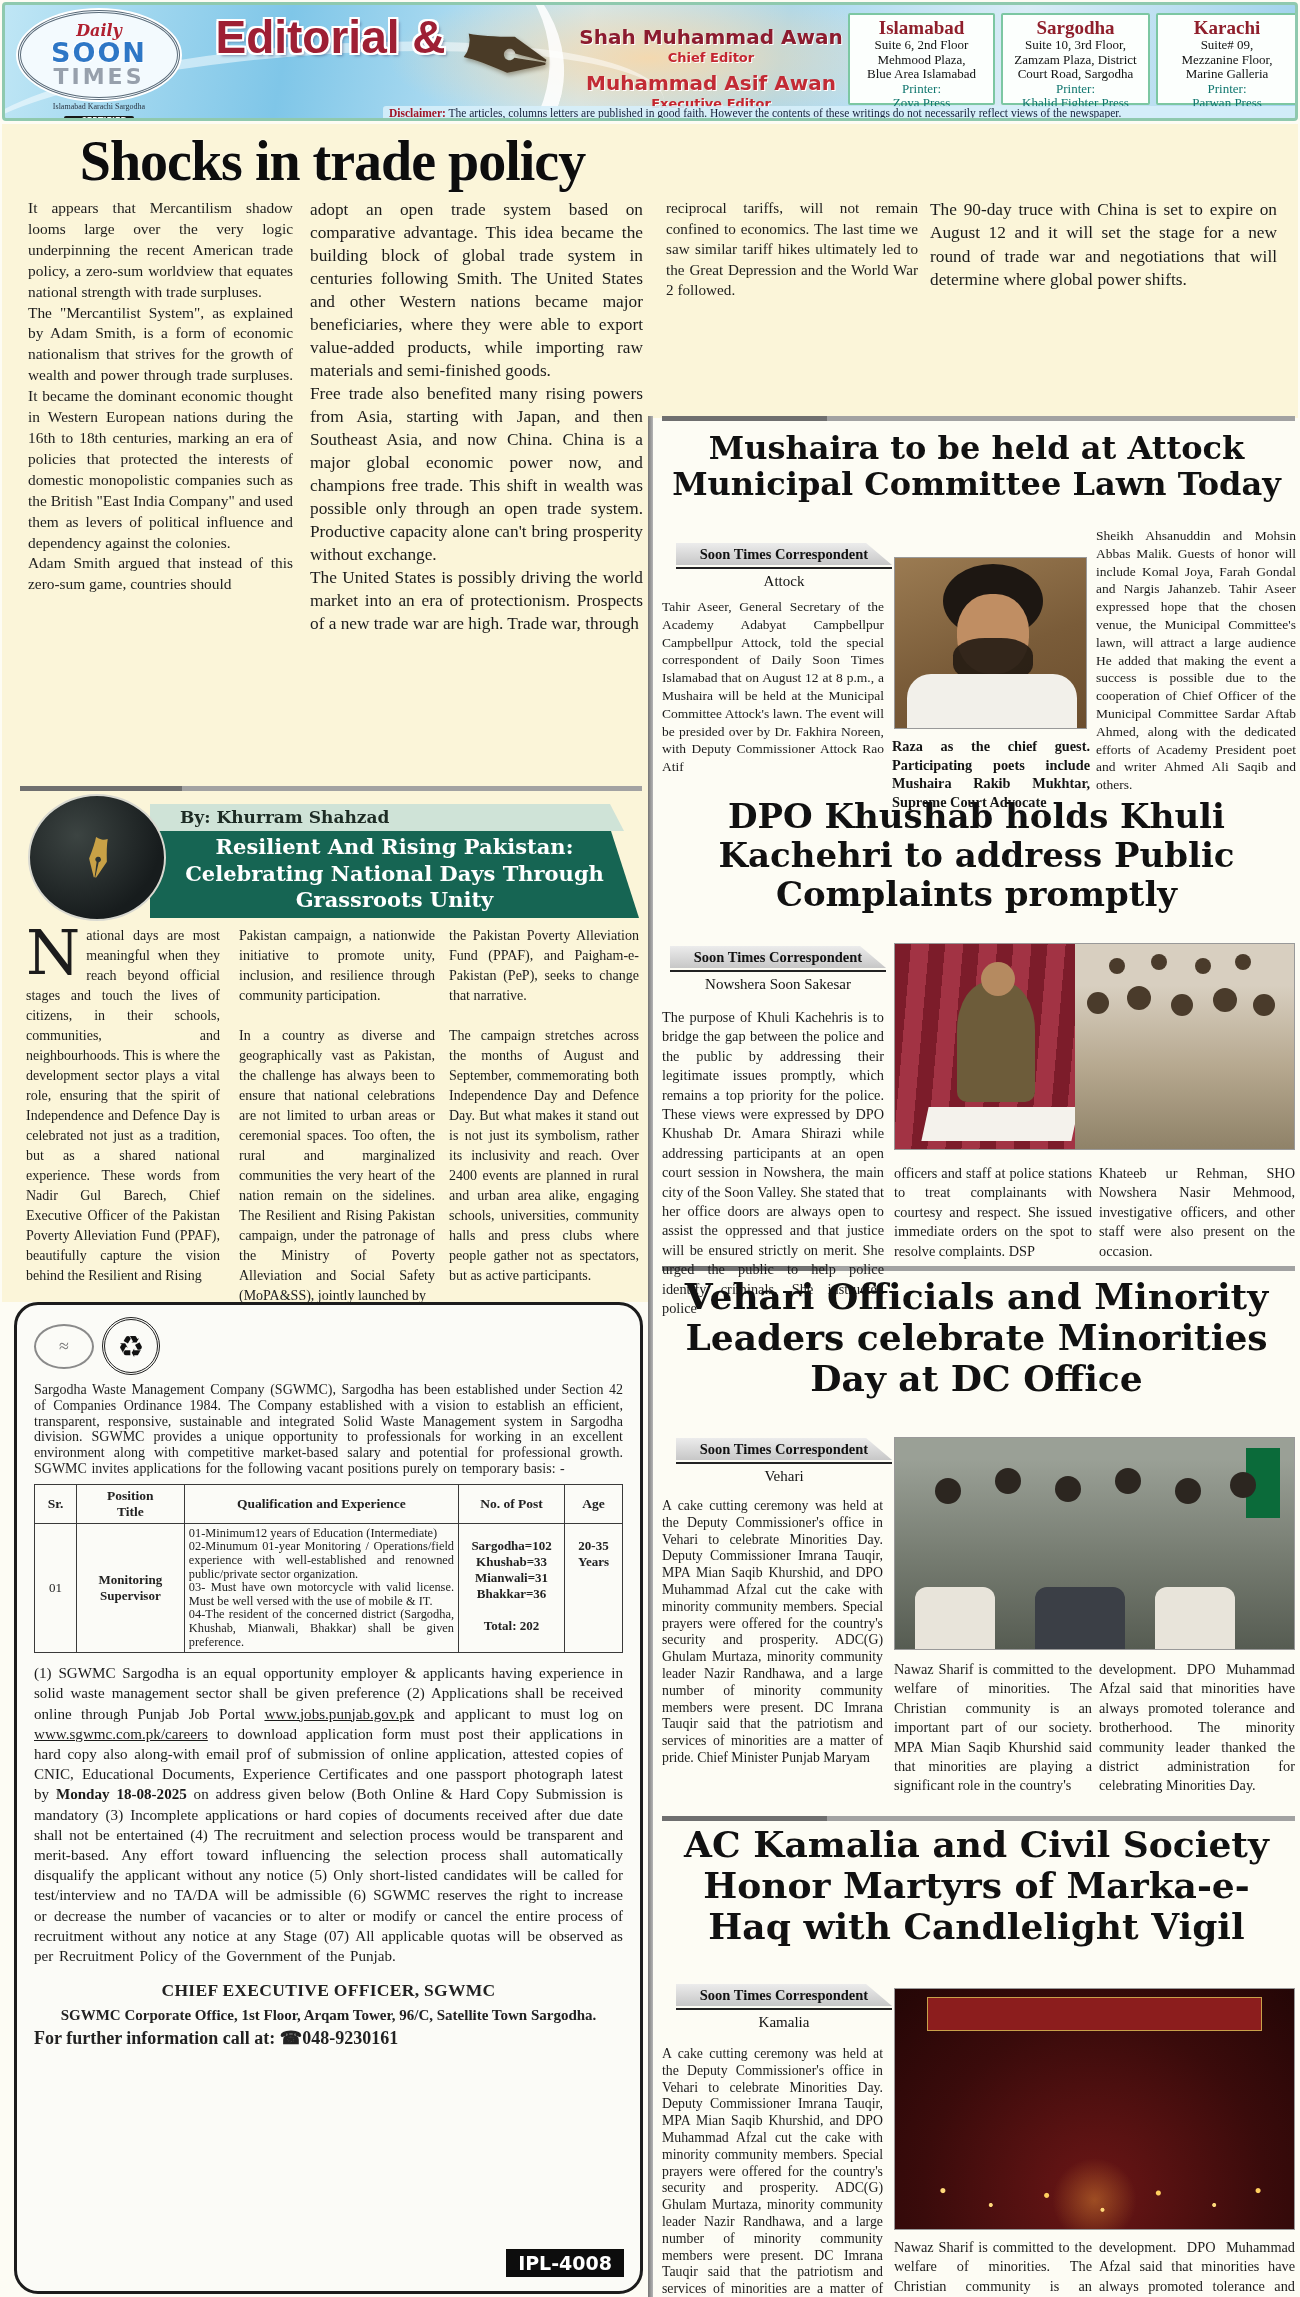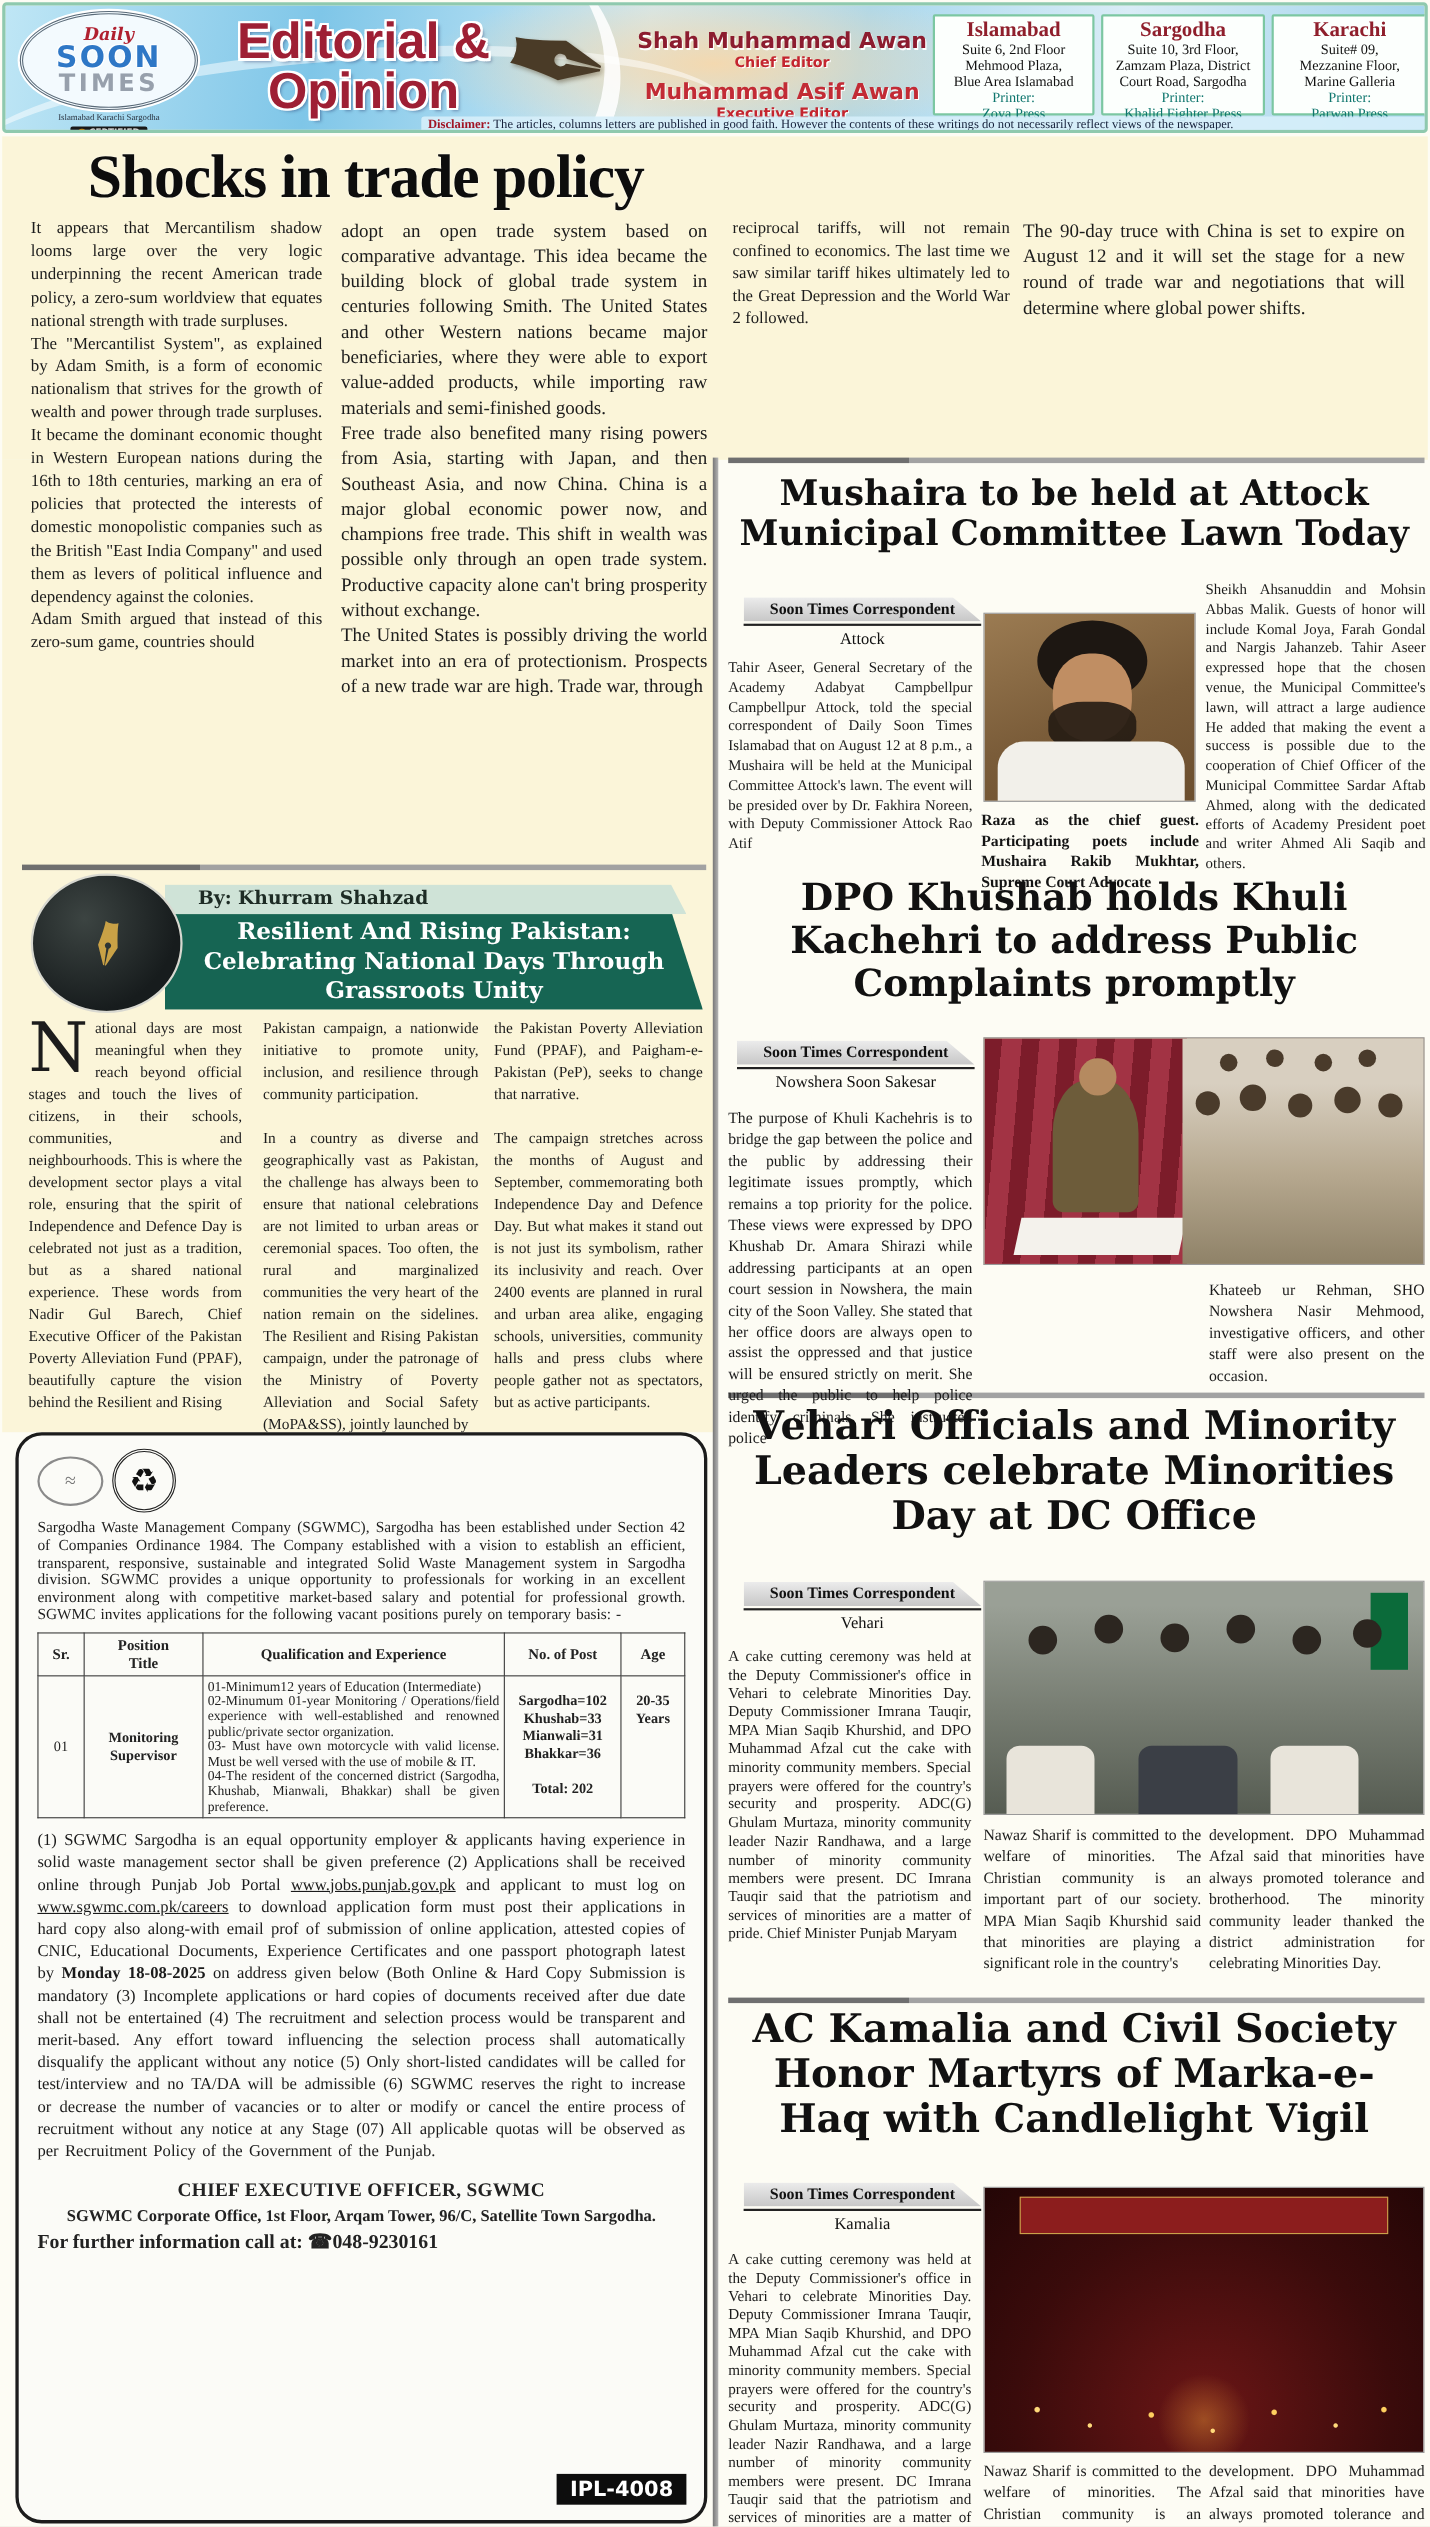--- a/index.html
+++ b/index.html
@@ -183,21 +183,20 @@
       </div>
       <div class="logo-cities">Islamabad  Karachi  Sargodha</div>
       <div class="logo-cert">
           <span class="cert-dot"></span>
           <span>CERTIFIED</span>
         </div>
     </div>
 
     <div id="ed-title" class="abs">
       <div class="ed-l1">Editorial &amp;</div>
-      <div class="ed-l2">Opinion</div>
     </div>
 
     <div id="editors" class="abs">
       <div class="ed-name1">Shah Muhammad Awan</div>
       <div class="ed-role">Chief Editor</div>
       <div class="ed-name2">Muhammad Asif Awan</div>
       <div class="ed-role">Executive Editor</div>
     </div>
 
     <div class="citybox abs" style="left:843px;width:147px;">
@@ -284,20 +283,21 @@
         <i style="left:52px;top:42px;width:24px;height:24px;"></i>
       <i style="left:96px;top:50px;width:22px;height:22px;"></i>
         <i style="left:138px;top:44px;width:24px;height:24px;"></i>
       <i style="left:178px;top:50px;width:22px;height:22px;"></i>
         <i style="left:34px;top:14px;width:16px;height:16px;"></i>
       <i style="left:76px;top:10px;width:16px;height:16px;"></i>
         <i style="left:120px;top:14px;width:16px;height:16px;"></i>
       <i style="left:160px;top:10px;width:16px;height:16px;"></i>
     </div>
   </div>
+  <div class="abs body-col c14" style="left:894px;top:1164px;width:198px;">officers and staff at police stations to treat complainants with courtesy and respect. She issued immediate orders on the spot to resolve complaints. DSP</div>
   <div id="kh-bybar" class="abs">By: Khurram Shahzad</div>
 
   <div class="abs body-col c14" style="left:1099px;top:1164px;width:196px;">Khateeb ur Rehman, SHO Nowshera Nasir Mehmood, investigative officers, and other staff were also present on the occasion.</div>
   <div id="kh-banner" class="abs pre">Resilient And Rising Pakistan:
 Celebrating National Days Through
 Grassroots Unity</div>
   <div id="kh-pen" class="abs">
       <span>✒</span>
     </div>
   <div id="khcol1" class="abs khcol just"><span class="dropcap">N</span><span class="pre">ational days are most meaningful when they reach beyond official stages and touch the lives of citizens, in their schools, communities, and neighbourhoods. This is where the development sector plays a vital role, ensuring that the spirit of Independence and Defence Day is celebrated not just as a tradition, but as a shared national experience. These words from Nadir Gul Barech, Chief Executive Officer of the Pakistan Poverty Alleviation Fund (PPAF), beautifully capture the vision behind the Resilient and Rising</span></div>

